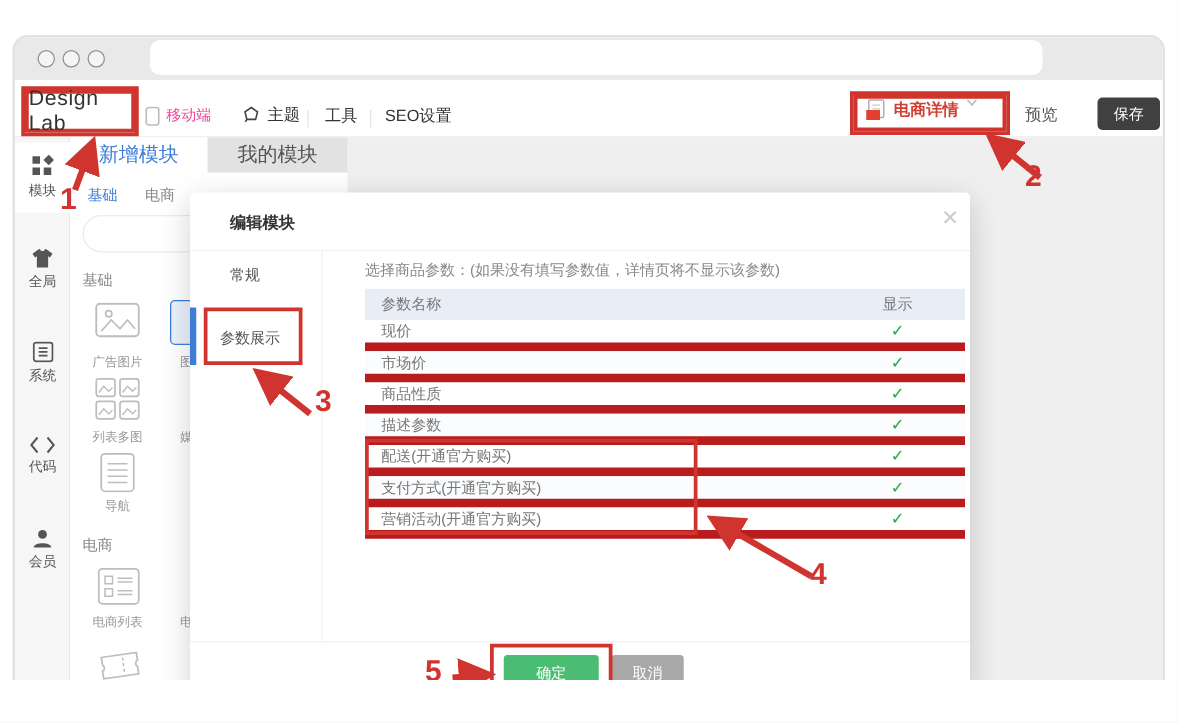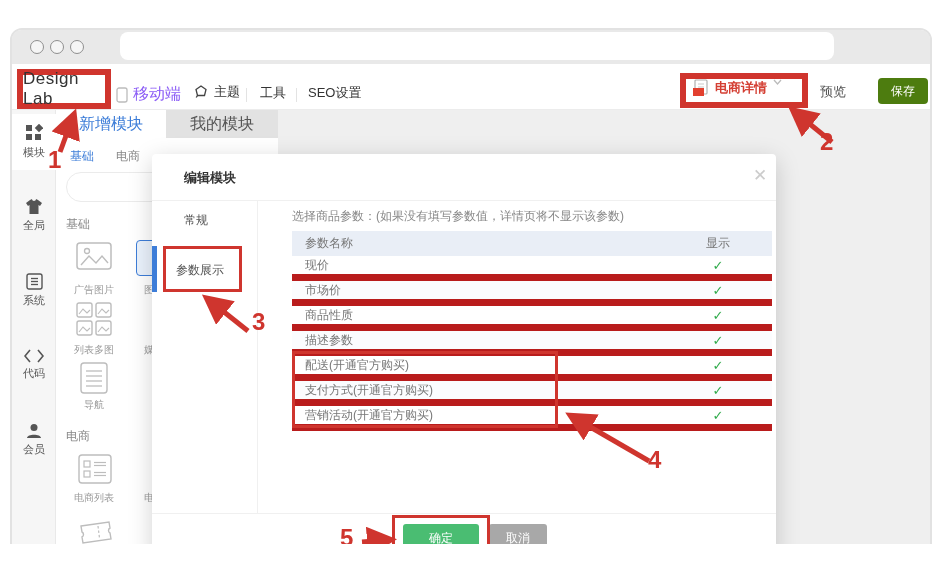--- a/index.html
+++ b/index.html
@@ -10,26 +10,26 @@
   
   .card { left:10px; top:28px; width:922px; height:542px; border:2px solid #e2e2e2; border-radius:12px; background:#fff; overflow:hidden; }
   .chrome { left:12px; top:30px; width:918px; height:34px; background:#e9e9e9; border-radius:9px 9px 0 0; }
   .winbtn { width:14px; height:14px; border:1.5px solid #8f8f8f; border-radius:50%; background:#f5f5f5; display:inline-block; }
   .urlbar { left:120px; top:32px; width:714px; height:28px; background:#fff; border-radius:8px; }
 
   
   .toolbar { left:12px; top:64px; width:918px; height:46px; background:#fff; border-bottom:1px solid #ececec; }
   .logo { left:20px; top:72px; width:88px; height:34px; border:3px solid #d0342c; display:flex; align-items:center; justify-content:center; font-size:17px; color:#333; letter-spacing:.5px; background:#fff; }
   .tb-item { display:flex; align-items:center; gap:5px; font-size:13px; color:#333; }
-  .tb-dim { color:#8b5cf6; font-size:16px; }
+  .tb-dim { color:#ec4899; font-size:12px; }
   .tb-sep { width:1px; height:14px; background:#e3e3e3; }
   .pagesel { left:683px; top:76px; width:122px; height:29px; border:3px solid #d0342c; display:flex; align-items:flex-start; gap:6px; padding:0 6px; background:#fff; }
   .pagesel .txt { color:#d43f33; font-size:13px; font-weight:bold; }
   .preview { left:820px; top:83px; font-size:13px; color:#555; }
-  .savebtn { left:878px; top:78px; width:50px; height:26px; background:#4d7c0f; color:#fff; font-size:12px; border-radius:4px; display:flex; align-items:center; justify-content:center; }
+  .savebtn { left:878px; top:78px; width:50px; height:26px; background:#404040; color:#fff; font-size:12px; border-radius:4px; display:flex; align-items:center; justify-content:center; }
 
   
   .canvas { left:12px; top:110px; width:918px; height:458px; background:#efefef; }
   .sidebar { left:12px; top:110px; width:44px; height:458px; background:#f6f6f6; border-right:1px solid #e9e9e9; }
   .side-item { left:12px; width:44px; height:56px; display:flex; flex-direction:column; align-items:center; justify-content:center; gap:3px; color:#555; font-size:11px; }
   .side-item.active { background:#fff; }
 
   
   .panel { left:56px; top:110px; width:222px; height:458px; background:#fff; }
   .tab { height:28px; display:flex; align-items:center; justify-content:center; font-size:16px; }

